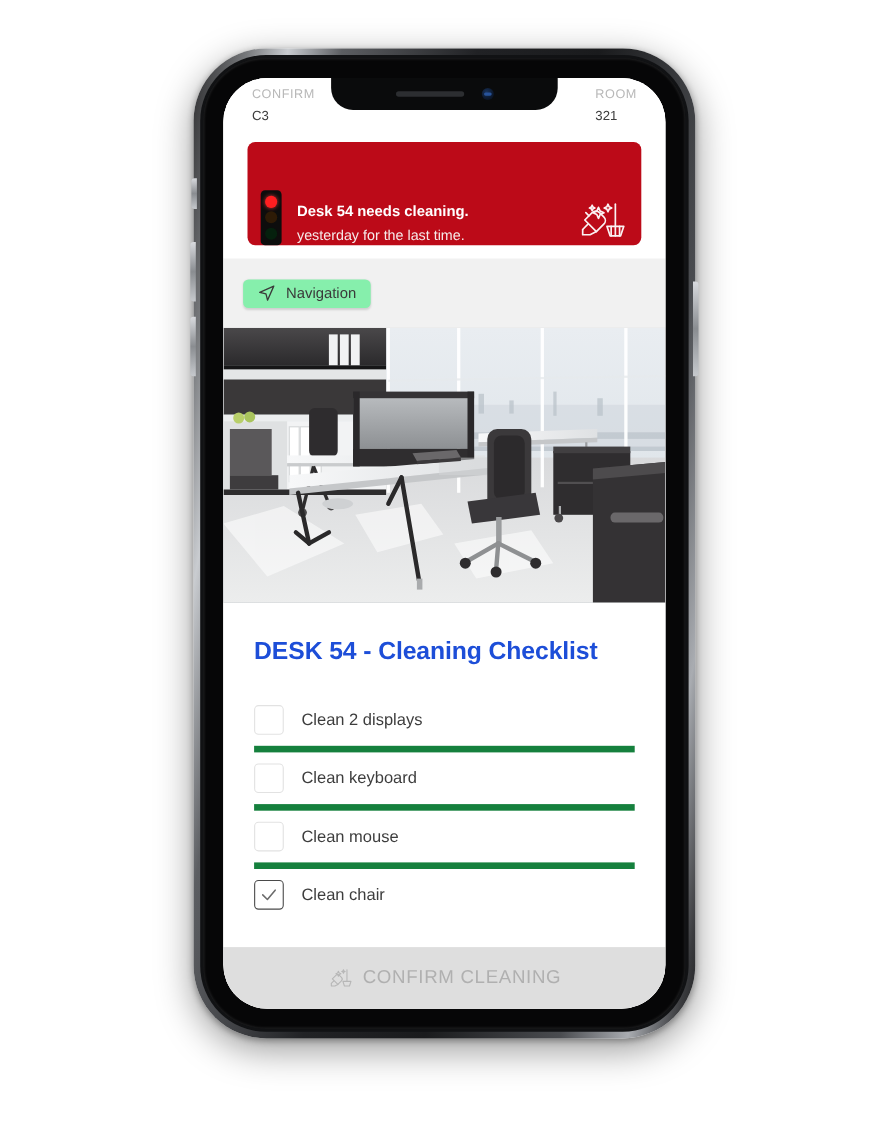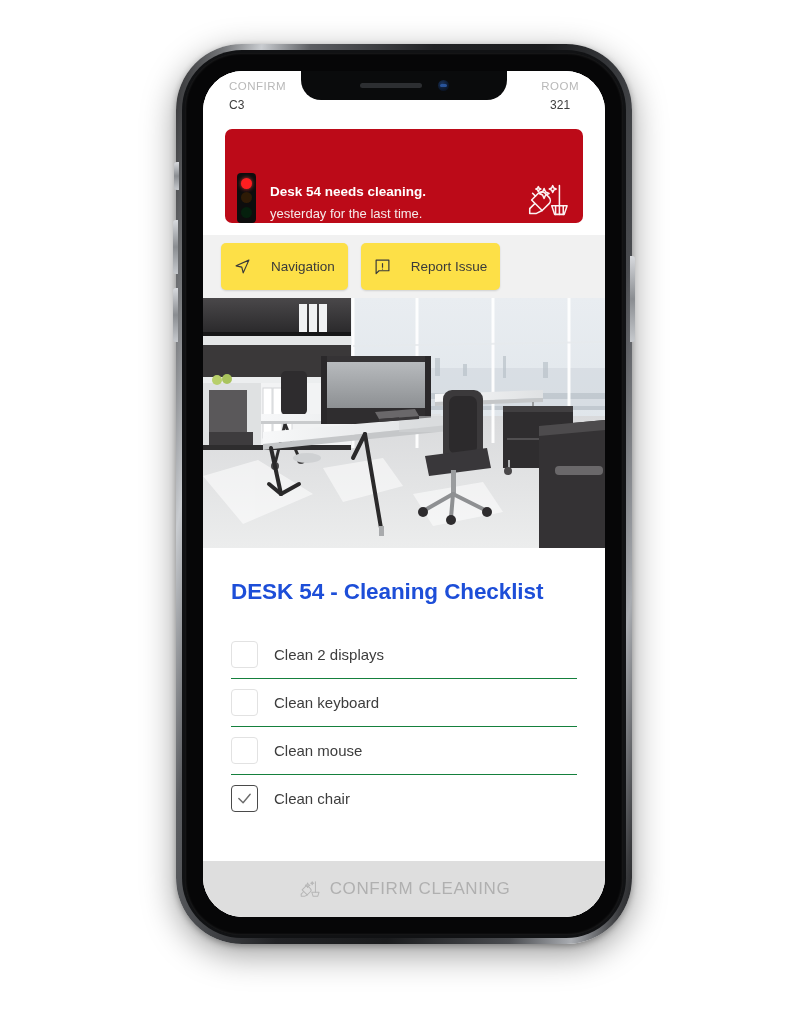--- a/index.html
+++ b/index.html
@@ -136,21 +136,21 @@
     position: relative;
     padding: 0 14px;
   }
   .ctx-block {
     position: absolute;
     top: 7px;
     display: flex;
     flex-direction: column;
   }
   .ctx-left { left: 26px; align-items: flex-start; }
-  .ctx-right { right: 26px; align-items: center; }
+  .ctx-right { right: 26px; align-items: flex-start; }
   .ctx-label {
     font-size: 11.5px;
     letter-spacing: .5px;
     color: #b8b8b8;
     line-height: 16px;
   }
   .ctx-value {
     font-size: 12px;
     color: #3c3c3c;
     line-height: 22px;
@@ -213,26 +213,26 @@
   .toolbar {
     flex: 0 0 63px;
     background: #f1f1f1;
     display: flex;
     align-items: center;
     gap: 13px;
     padding: 0 18px;
     box-sizing: border-box;
   }
   .tb-btn {
-    height: 47px;
-    background: #fde047;
+    height: 26px;
+    background: #86efac;
     border-radius: 5px;
     display: flex;
     align-items: center;
-    gap: 20px;
+    gap: 9px;
     padding: 0 13px;
     box-sizing: border-box;
     box-shadow: 0 1px 2px rgba(0,0,0,0.14);
     cursor: pointer;
   }
   .tb-btn span.lbl {
     font-size: 13.5px;
     color: #3a3a3a;
     white-space: nowrap;
   }
@@ -263,21 +263,21 @@
     letter-spacing: -0.1px;
   }
   .check-row {
     display: flex;
     align-items: center;
     height: 47px;
     gap: 16px;
     cursor: pointer;
   }
   .check-row + .check-row {
-    border-top: 1px solid #15803d;
+    border-top: 6px solid #15803d;
   }
   .checkbox {
     flex: 0 0 auto;
     width: 27px;
     height: 27px;
     border-radius: 4px;
     border: 1px solid #e2e2e2;
     background: #ffffff;
     display: flex;
     align-items: center;
@@ -371,30 +371,20 @@
 
       <div class="toolbar">
         <div class="tb-btn">
           <span class="tb-icon">
             <svg viewBox="0 0 24 24" fill="none" stroke="#3a3a3a" stroke-width="1.7" stroke-linecap="round" stroke-linejoin="round">
               <path d="M21 3 L3 11 L11 13 L13 21 Z"></path>
             </svg>
           </span>
           <span class="lbl">Navigation</span>
         </div>
-        <div class="tb-btn">
-          <span class="tb-icon">
-            <svg viewBox="0 0 24 24" fill="none" stroke="#3a3a3a" stroke-width="1.7" stroke-linecap="round" stroke-linejoin="round">
-              <path d="M3 3 H21 V18 H7 L3 22 Z"></path>
-              <path d="M12 8 V13"></path>
-              <path d="M12 15.6 V15.7"></path>
-            </svg>
-          </span>
-          <span class="lbl">Report Issue</span>
-        </div>
       </div>
 
       <div class="hero">
         <svg viewBox="0 0 402 250" preserveAspectRatio="xMidYMid slice">
           <defs>
             <linearGradient id="sky" x1="0" y1="0" x2="0" y2="1">
               <stop offset="0%" stop-color="#e9edf1"></stop>
               <stop offset="55%" stop-color="#dfe5ea"></stop>
               <stop offset="100%" stop-color="#c7ccd1"></stop>
             </linearGradient>

